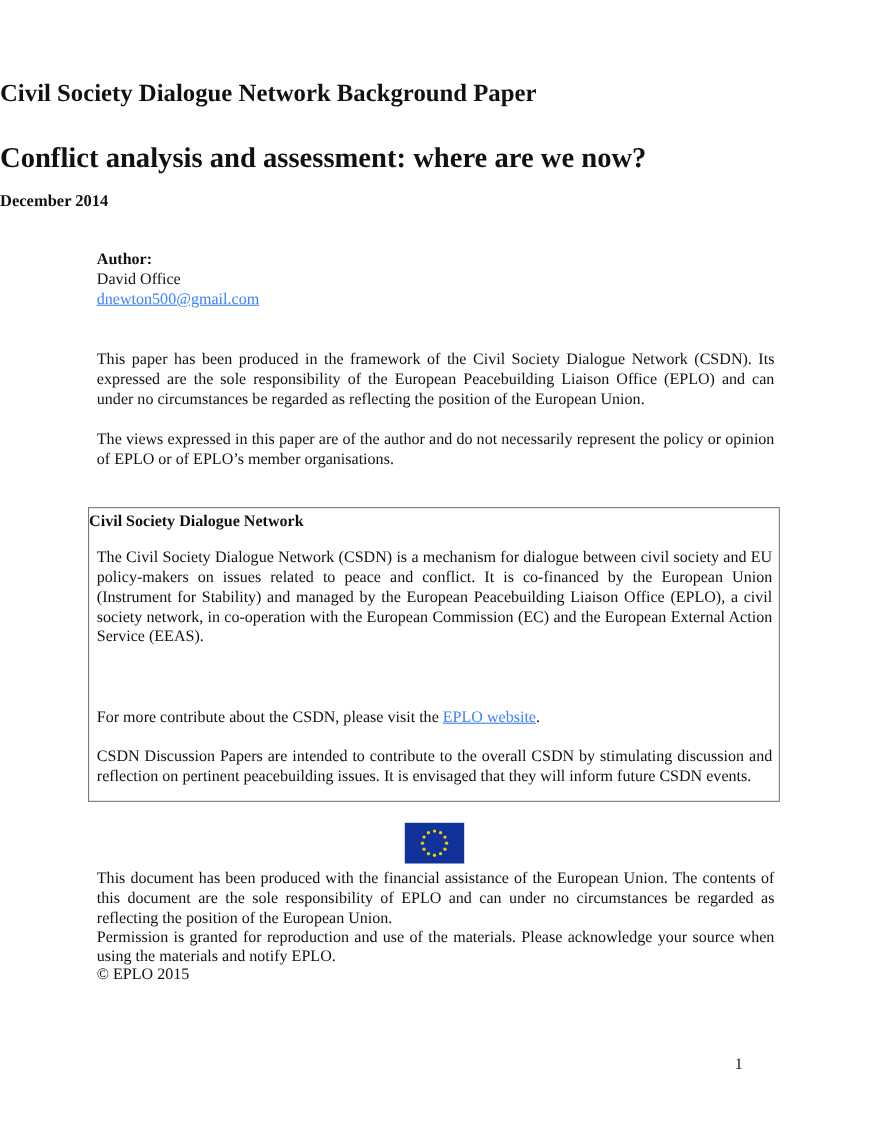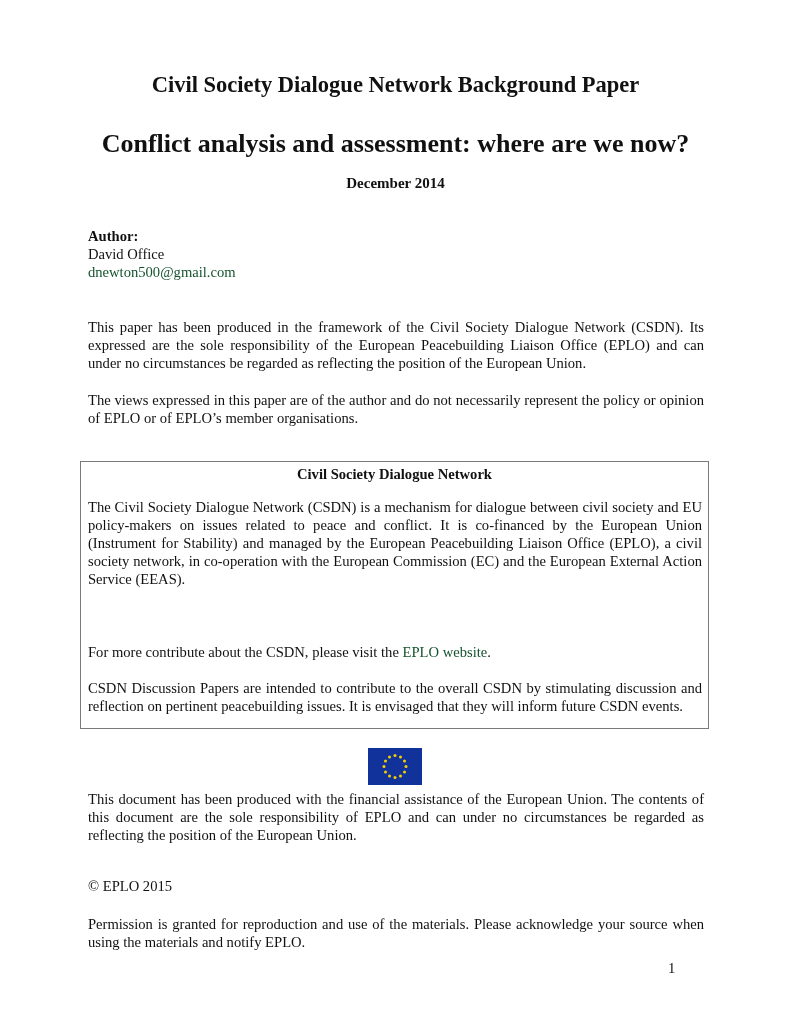--- a/index.html
+++ b/index.html
@@ -1,29 +1,29 @@
 <!DOCTYPE html>
 <html><head>
 <meta charset="utf-8">
 <style>
   html, body { margin: 0; padding: 0; background: #ffffff; }
   body { width: 791px; height: 1024px; position: relative; overflow: hidden;
          font-family: "Liberation Serif", serif; color: #111; }
   .page { position: absolute; left: 0; top: 0; width: 791px; height: 1024px; }
-  .title { position: absolute; left: 0; width: 791px; text-align: center; font-weight: bold; }
+  .title { position: absolute; left: 0; width: 791px; font-weight: bold; }
   .t1 { top: 72px; font-size: 22.5px; }
   .t2 { top: 129px; font-size: 26px; }
   .t3 { top: 175px; font-size: 15px; }
   .block { position: absolute; left: 88px; width: 616px; font-size: 14.6px; line-height: 18px; }
   .just { text-align: justify; text-align-last: left; }
   .bold { font-weight: bold; }
-  a.link { color: #14532d; }
+  a.link { color: #3b82f6; text-decoration: underline; }
   .box { position: absolute; left: 80px; top: 461px; width: 629px; height: 268px;
          border: 1.5px solid #7a7a7a; box-sizing: border-box; }
-  .box-title { position: absolute; left: 0; width: 100%; top: 4px; text-align: center;
+  .box-title { position: absolute; left: 0; width: 100%; top: 4px; text-align: left;
                font-weight: bold; font-size: 14.6px; }
   .box-p { position: absolute; left: 7px; width: 614px; font-size: 14.6px; line-height: 18px; }
   .flag { position: absolute; left: 368px; top: 748px; width: 54px; height: 37px; background: #10329a; }
   .pagenum { position: absolute; left: 668px; top: 960px; font-size: 14.6px; }
 </style>
 </head>
 <body>
 
 <div class="page">
 
@@ -59,16 +59,16 @@
         <circle cx="21.50" cy="28.03" r="1.5" fill="#f5d000"></circle>
         <circle cx="17.47" cy="24.00" r="1.5" fill="#f5d000"></circle>
         <circle cx="16.00" cy="18.50" r="1.5" fill="#f5d000"></circle>
         <circle cx="17.47" cy="13.00" r="1.5" fill="#f5d000"></circle>
         <circle cx="21.50" cy="8.97" r="1.5" fill="#f5d000"></circle>
       </svg>
   </div>
 
   <div class="block just" style="top:790px;">This document has been produced with the financial assistance of the European Union. The contents of this document are the sole responsibility of EPLO and can under no circumstances be regarded as reflecting the position of the European Union.</div>
   <div class="block" style="top:877px;">© EPLO 2015</div>
-  <div class="block just" style="top:915px;font-family:Liberation Serif, serif;">Permission is granted for reproduction and use of the materials. Please acknowledge your source when using the materials and notify EPLO.</div>
+  <div class="block just" style="top:843px;font-family:Liberation Serif, serif;">Permission is granted for reproduction and use of the materials. Please acknowledge your source when using the materials and notify EPLO.</div>
 
   <div class="pagenum">1</div>
 </div>
 
 </body></html>

